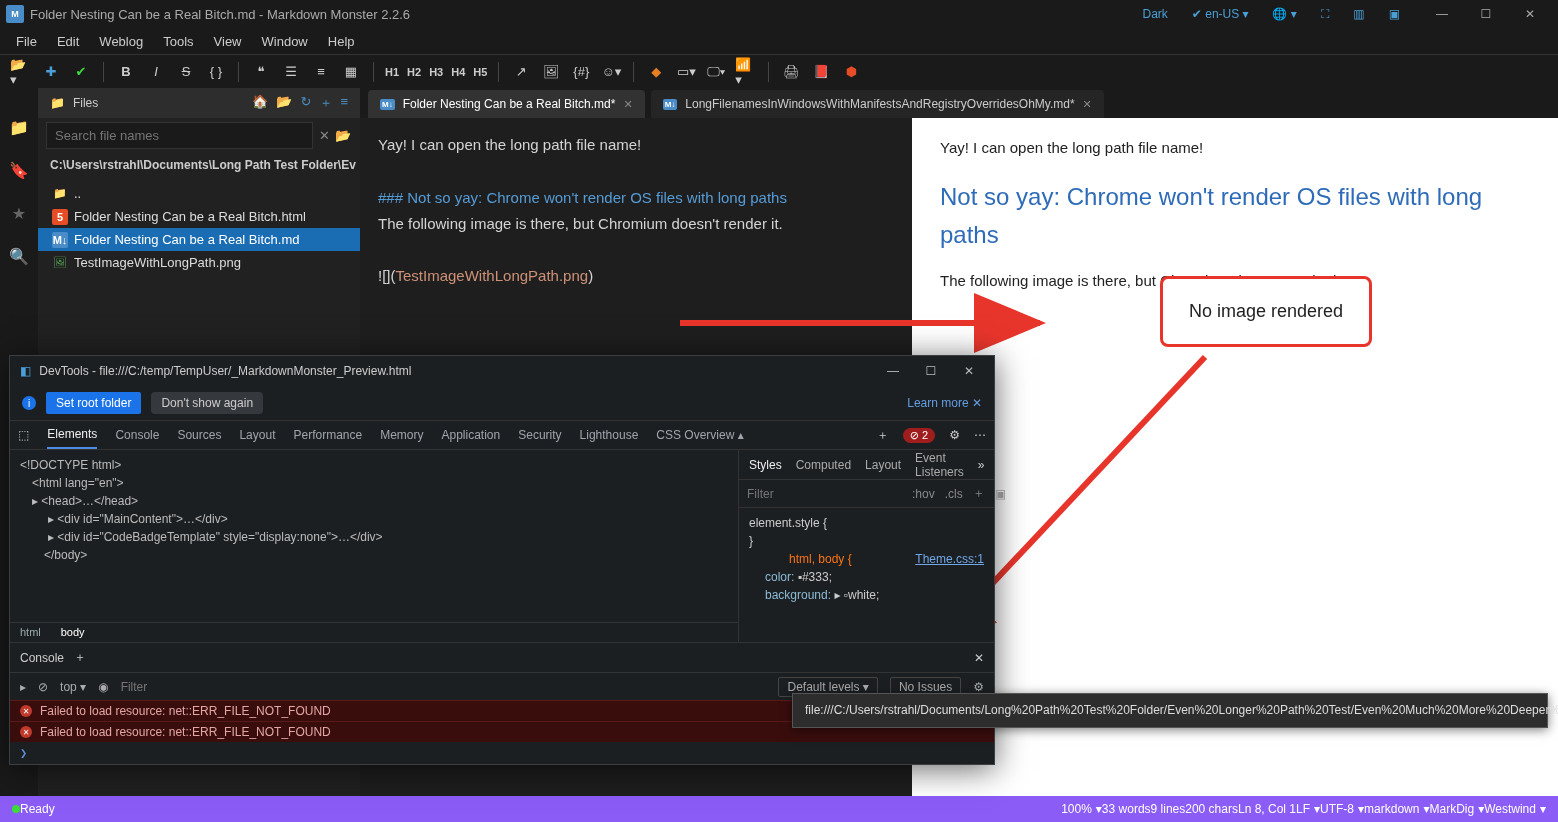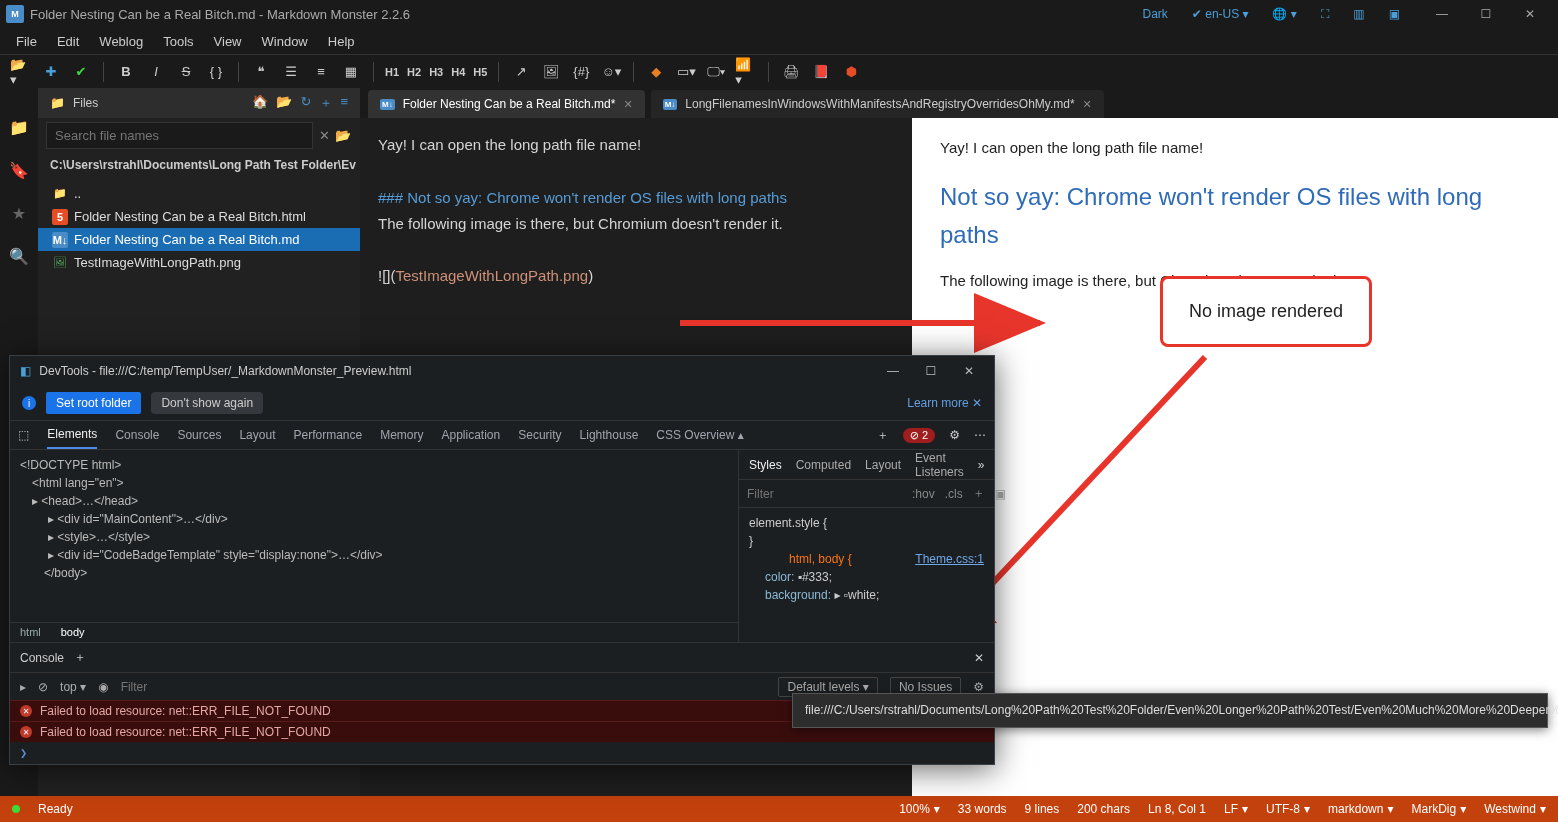--- a/index.html
+++ b/index.html
@@ -37,21 +37,21 @@
 .tab.active { background:#323232; color:#fff; }
 .tab .close { color:#888; font-size:11px; }
 .split { flex:1; display:flex; }
 .editor { width:552px; background:#1e1e1e; padding:14px 18px; font-family:Consolas,monospace; font-size:15px; line-height:1.75; color:#d4d4d4; }
 .editor .md-head { color:#569cd6; }
 .editor .md-link { color:#ce9178; }
 .preview { flex:1; background:#fff; padding:18px 28px; color:#222; font-size:15px; line-height:1.6; position:relative; }
 .preview h3 { color:#2e6bb8; font-weight:500; font-size:24px; margin:18px 0 14px; }
 .preview p { margin-bottom:14px; }
 .callout { position:absolute; border:3px solid #e8352c; border-radius:8px; padding:18px 26px; font-size:18px; color:#222; background:#fff; top:158px; left:248px; }
-.statusbar { position:absolute; bottom:0; left:0; right:0; height:26px; background:#c2410c; display:flex; align-items:center; padding:0 12px; gap:18px; color:#fff; font-size:12px; }
+.statusbar { position:absolute; bottom:0; left:0; right:0; height:26px; background:#8b5cf6; display:flex; align-items:center; padding:0 12px; color:#fff; font-size:12px; }
 .statusbar .dot { width:8px; height:8px; background:#3cdc3c; border-radius:50%; }
 .statusbar .spacer { flex:1; }
 .statusbar .seg { display:flex; align-items:center; gap:4px; }
 
 .devtools { position:absolute; top:355px; left:9px; width:986px; height:410px; background:#1c1f22; border:1px solid #3a3f44; box-shadow:0 4px 30px rgba(0,0,0,.6); display:flex; flex-direction:column; font-size:12px; color:#ccc; }
 .dt-title { height:30px; display:flex; align-items:center; padding:0 10px; gap:8px; }
 .dt-title .spacer { flex:1; }
 .dt-title .winbtn { width:30px; text-align:center; color:#bbb; }
 .dt-info { height:34px; display:flex; align-items:center; padding:0 12px; gap:10px; background:#1c1f22; }
 .dt-info .ibadge { width:14px; height:14px; background:#1a73e8; border-radius:50%; color:#fff; font-size:10px; display:flex; align-items:center; justify-content:center; }
@@ -305,21 +305,20 @@
       <span>⋯</span>
     </div>
   </div>
   <div class="dt-body">
     <div style="flex:1;display:flex;flex-direction:column;min-width:0">
       <div class="dt-dom">
         <div>&lt;!DOCTYPE html&gt;</div>
         <div style="padding-left:12px">&lt;html lang="en"&gt;</div>
         <div style="padding-left:12px">▸ &lt;head&gt;…&lt;/head&gt;</div>
         <div style="padding-left:28px">▸ &lt;div id="MainContent"&gt;…&lt;/div&gt;</div>
-        <div style="padding-left:28px">▸ &lt;style&gt;…&lt;/style&gt;</div>
         <div style="padding-left:28px">▸ &lt;div id="CodeBadgeTemplate" style="display:none"&gt;…&lt;/div&gt;</div>
         <div style="padding-left:24px">&lt;/body&gt;</div>
       </div>
       <div class="dt-crumbs">
         <span>html</span> &nbsp; <span style="color:#fff">body</span>
       </div>
     </div>
     <div class="dt-styles">
       <div class="srow">
         <span class="stab active">Styles</span>

